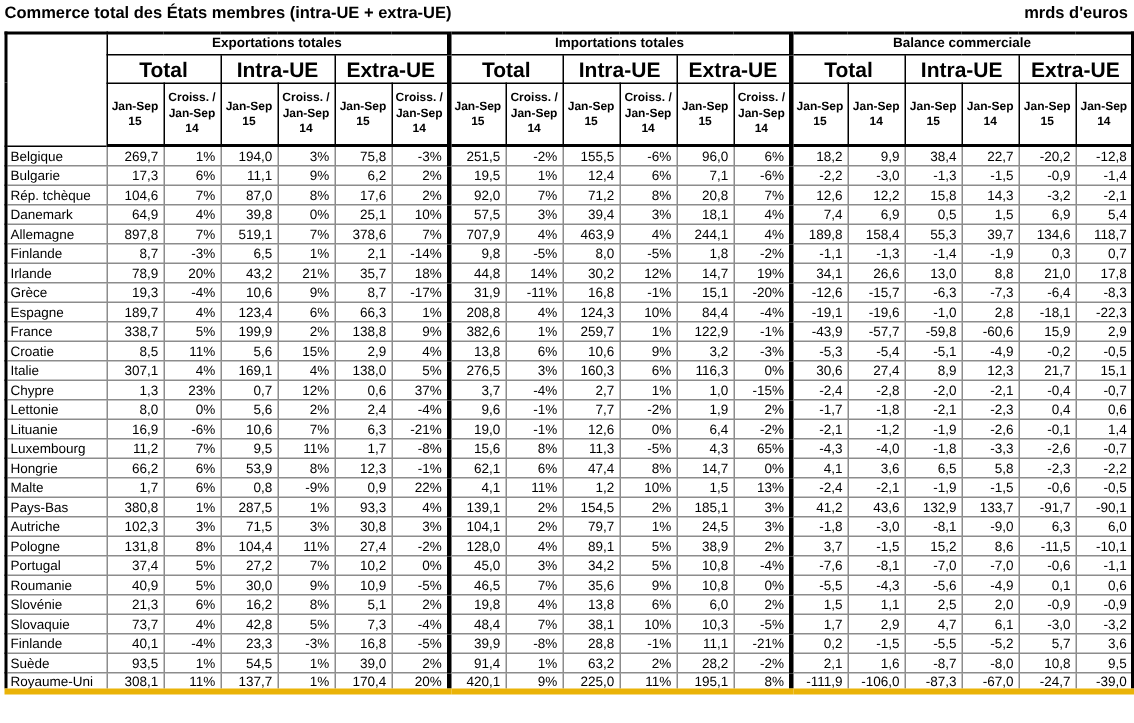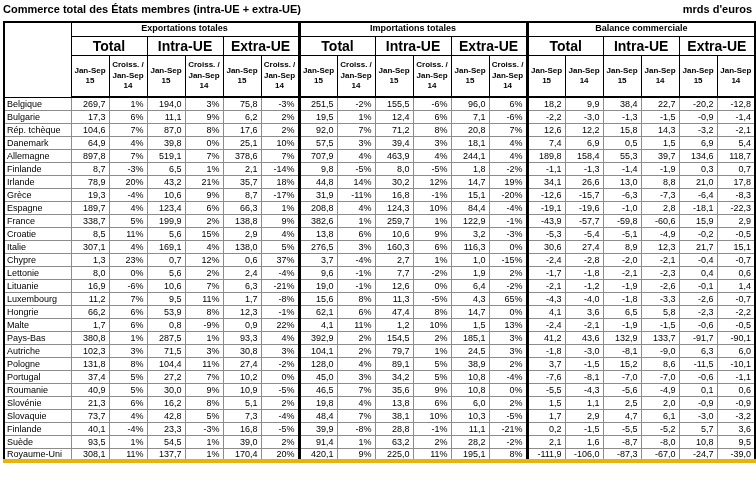--- a/index.html
+++ b/index.html
@@ -509,21 +509,21 @@
           <td class="val">-0,5</td>
         </tr>
         <tr>
           <td class="country">Pays-Bas</td>
           <td class="val">380,8</td>
           <td class="val">1%</td>
           <td class="val">287,5</td>
           <td class="val">1%</td>
           <td class="val">93,3</td>
           <td class="val">4%</td>
-          <td class="val gsep">392,9</td>
+          <td class="val gsep">139,1</td>
           <td class="val">2%</td>
           <td class="val">154,5</td>
           <td class="val">2%</td>
           <td class="val">185,1</td>
           <td class="val">3%</td>
           <td class="val gsep">41,2</td>
           <td class="val">43,6</td>
           <td class="val">132,9</td>
           <td class="val">133,7</td>
           <td class="val">-91,7</td>

